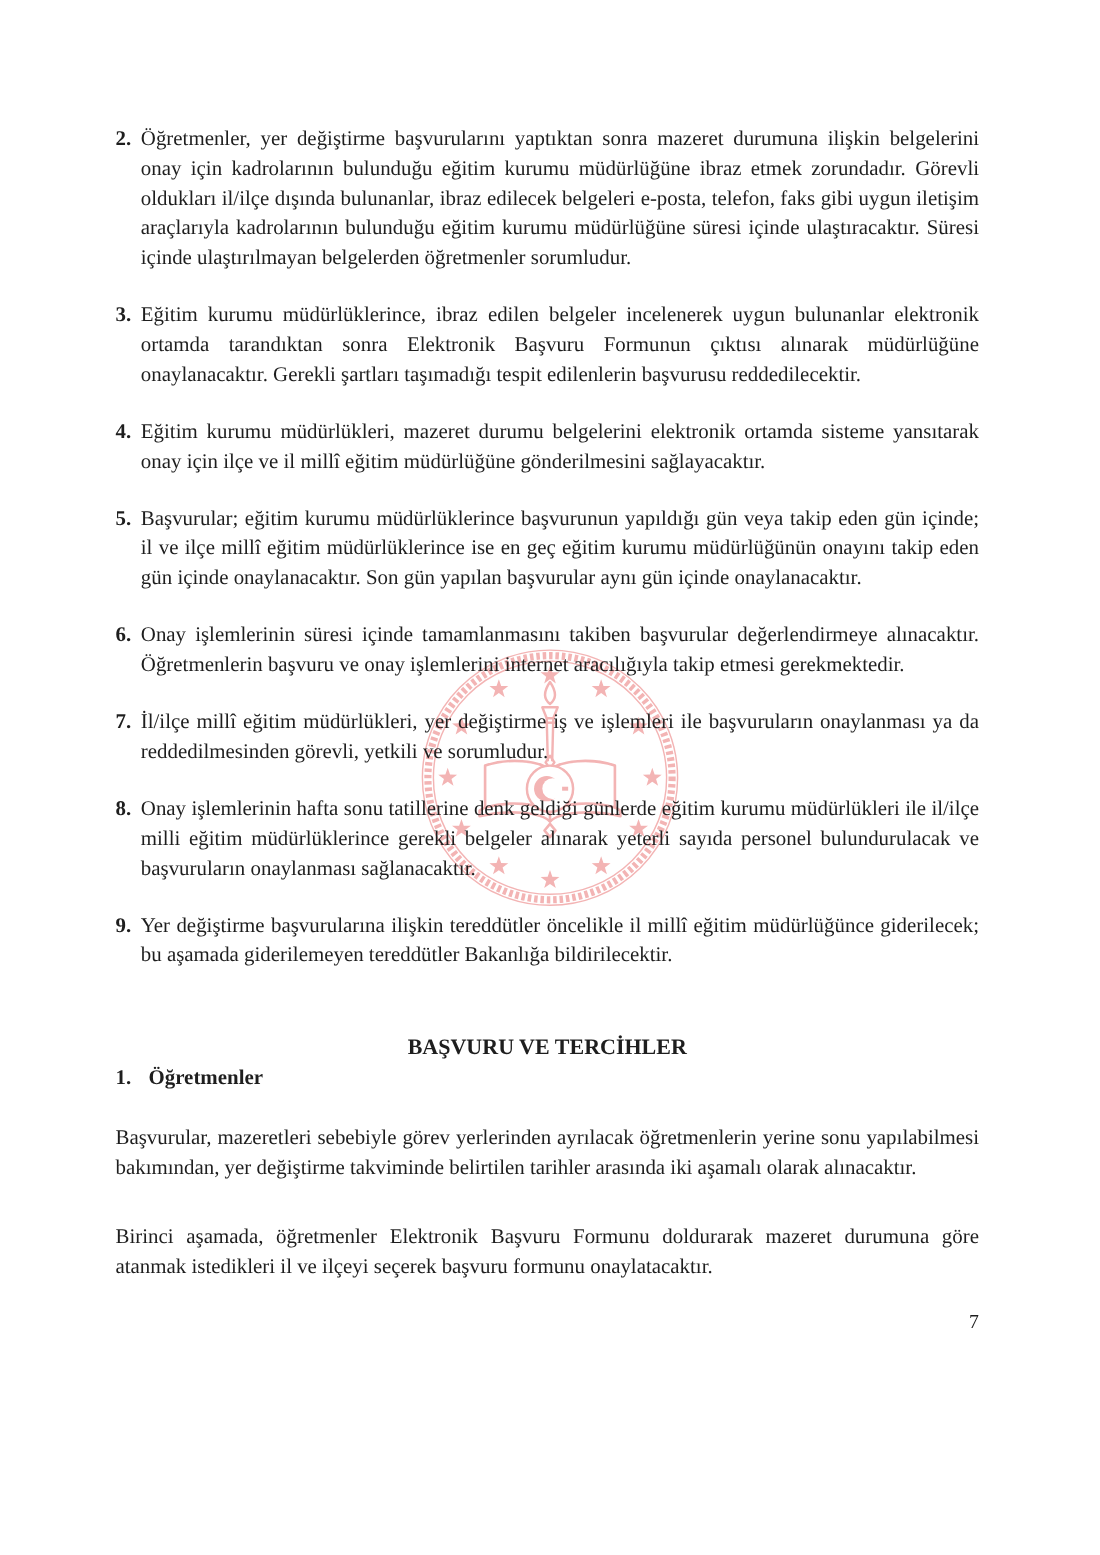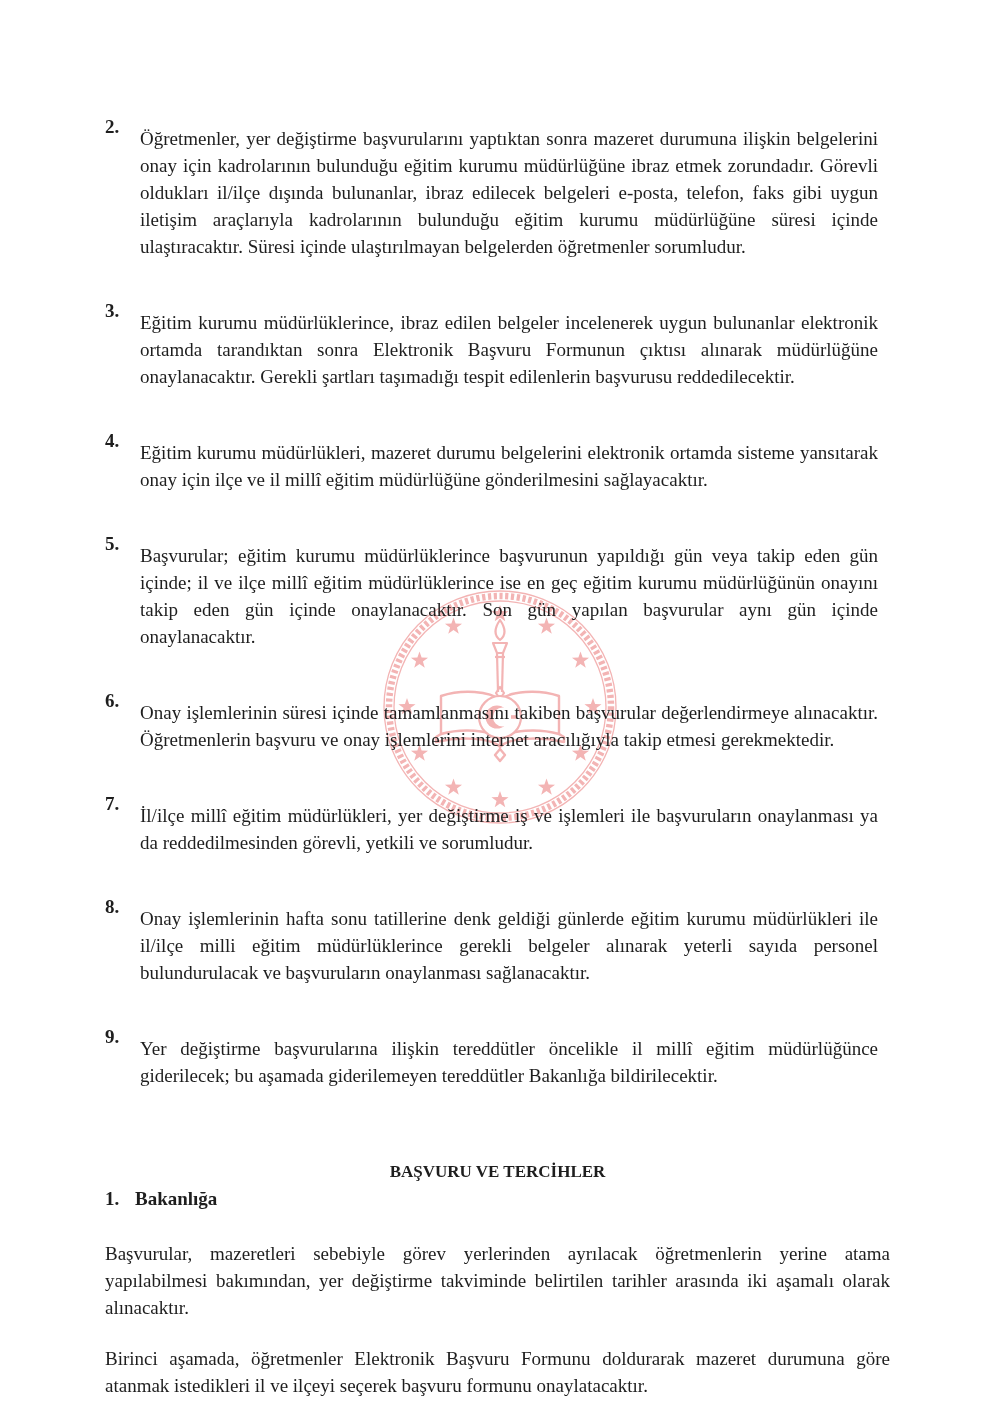--- a/index.html
+++ b/index.html
@@ -29,34 +29,34 @@
     line-height: 27px;
   }
   .num-item { display: flex; margin: 0 0 25px 0; }
   .num-item .marker {
     width: 23px;
     flex-shrink: 0;
     font-weight: bold;
   }
   .num-item p {
     flex: 1;
-    margin: 12px;
+    margin: 0;
     text-align: justify;
   }
   .section-heading {
     margin: 57px 0 0 0;
-    font-size: 17px;
+    font-size: 20px;
     line-height: 27px;
     font-weight: bold;
     text-align: center;
   }
   .subheading { display: flex; margin: 0; font-weight: bold; }
   .subheading .marker { width: 30px; flex-shrink: 0; }
   .body-par { margin: 28px 0 0 0; text-align: justify; }
-  .body-par.second { margin-top: 24px; }
+  .body-par.second { margin-top: 36px; }
   .page-number {
     margin: 23px 0 0 0;
     text-align: right;
     font-size: 18px;
     line-height: 27px;
   }
 </style>
 </head>
 <body>
 
@@ -150,23 +150,23 @@
 
     <div class="num-item">
       <span class="marker">9.</span>
       <p>Yer değiştirme başvurularına ilişkin tereddütler öncelikle il millî eğitim müdürlüğünce giderilecek; bu aşamada giderilemeyen tereddütler Bakanlığa bildirilecektir.</p>
     </div>
 
     <h2 class="section-heading">BAŞVURU VE TERCİHLER</h2>
 
     <div class="subheading">
       <span class="marker">1.</span>
-      <span>Bakanlığa</span>
+      <span>Öğretmenler</span>
     </div>
 
-    <p class="body-par">Başvurular, mazeretleri sebebiyle görev yerlerinden ayrılacak öğretmenlerin yerine atama yapılabilmesi bakımından, yer değiştirme takviminde belirtilen tarihler arasında iki aşamalı olarak alınacaktır.</p>
+    <p class="body-par">Başvurular, mazeretleri sebebiyle görev yerlerinden ayrılacak öğretmenlerin yerine sonu yapılabilmesi bakımından, yer değiştirme takviminde belirtilen tarihler arasında iki aşamalı olarak alınacaktır.</p>
 
     <p class="body-par second">Birinci aşamada, öğretmenler Elektronik Başvuru Formunu doldurarak mazeret durumuna göre atanmak istedikleri il ve ilçeyi seçerek başvuru formunu onaylatacaktır.</p>
 
     <div class="page-number">7</div>
 
   </div>
 </div>
 
 </body></html>

